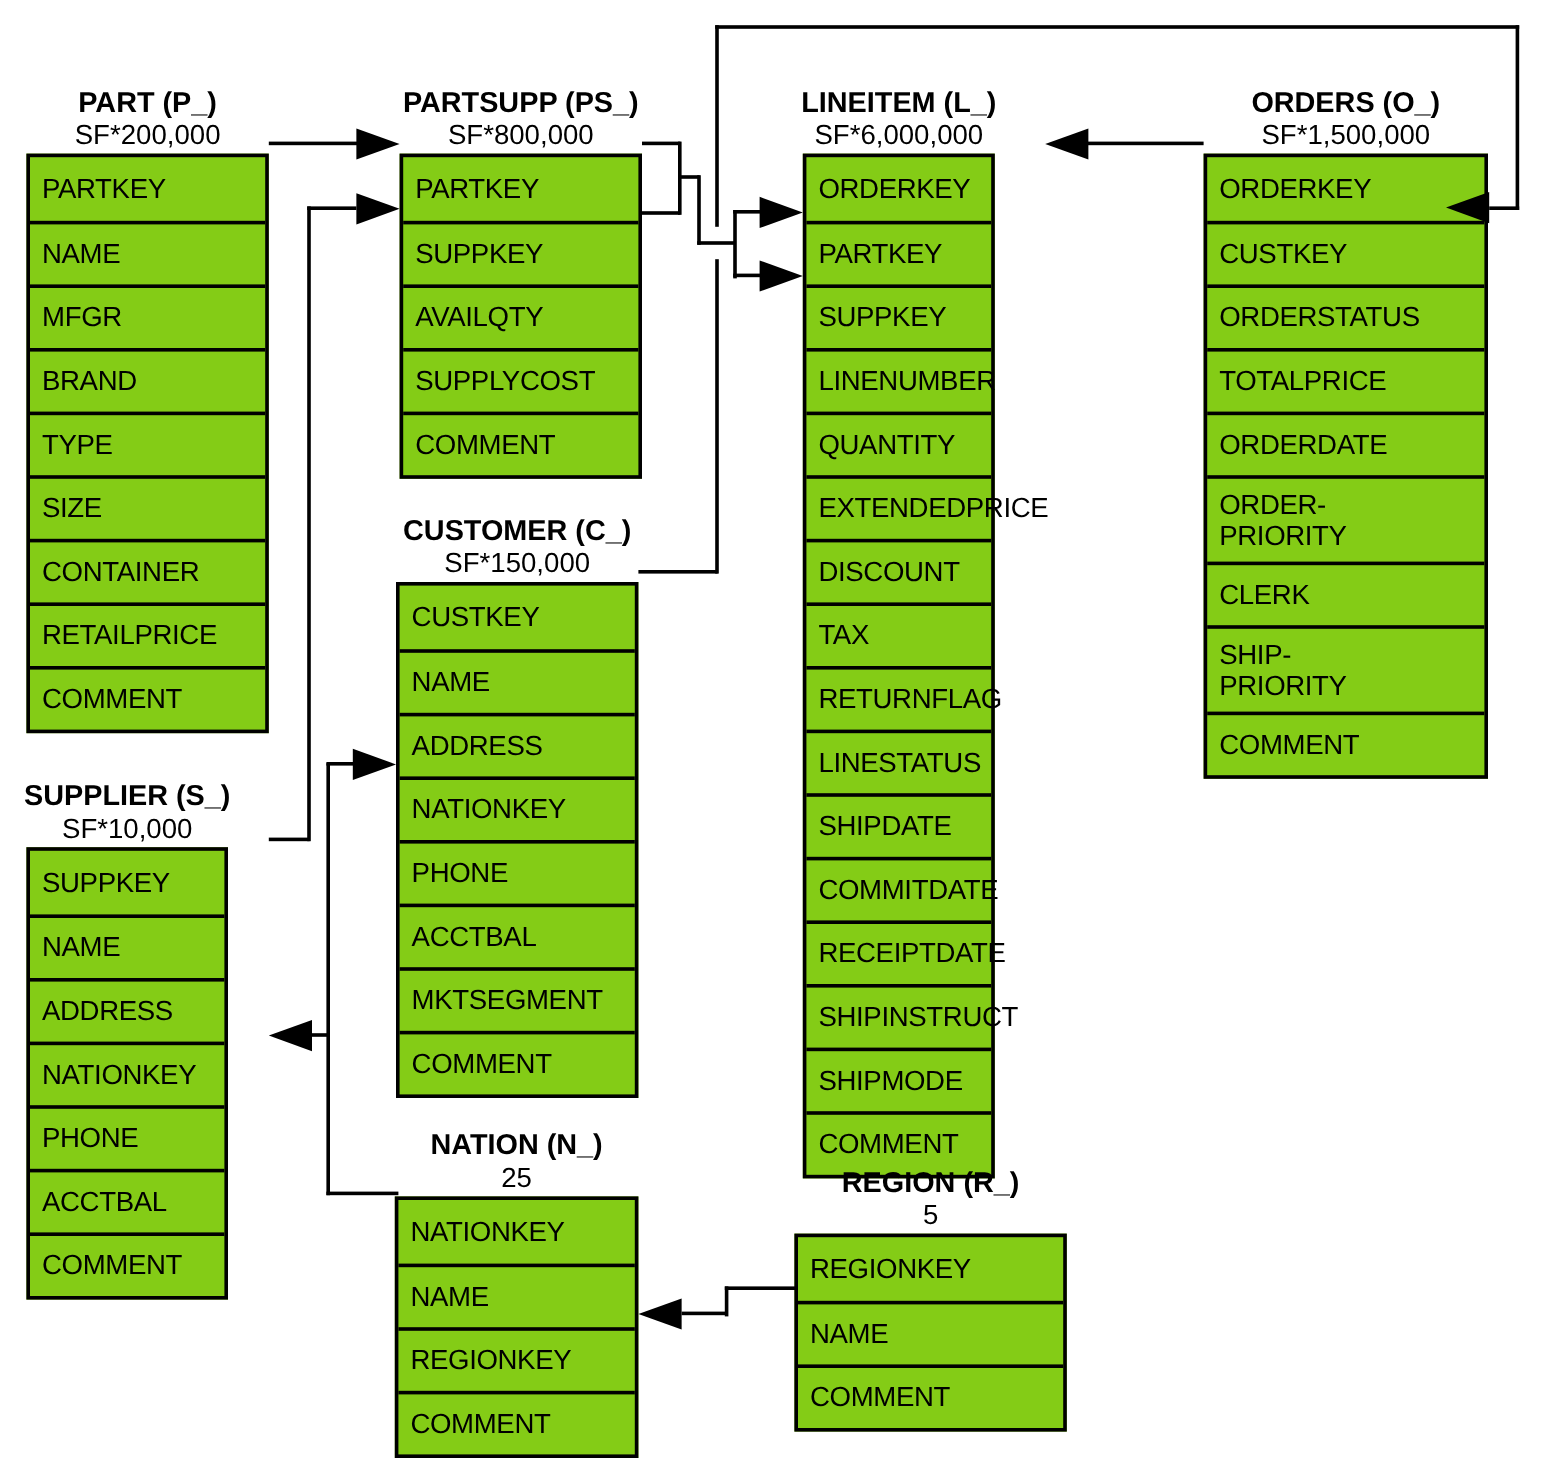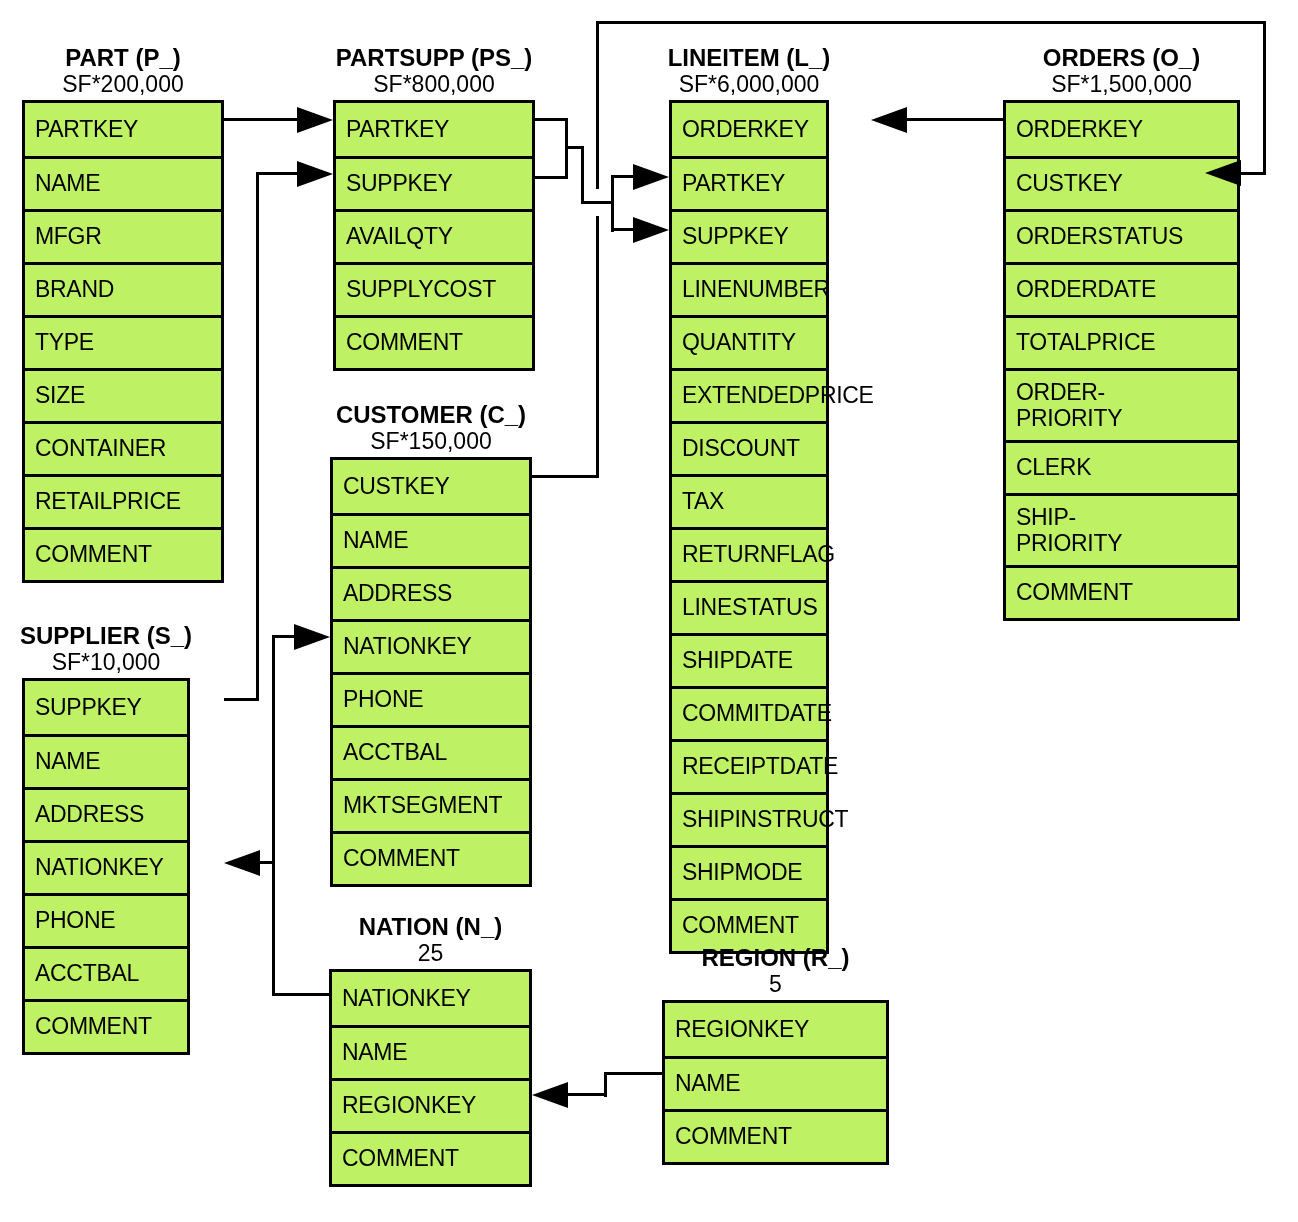--- a/index.html
+++ b/index.html
@@ -4,32 +4,32 @@
 <style>
   html,body{margin:0;padding:0;background:#ffffff;}
   .canvas{
     position:relative;
     width:1298px;height:1222px;
     background:#ffffff;
     font-family:"Liberation Sans", sans-serif;
     color:#000;
     overflow:hidden;
   }
-  .tbl{position:absolute;}
+  .tbl{position:absolute;margin-top:28px;}
   .tbl-title{
     position:absolute;left:-48px;right:-48px;top:-56px;
     text-align:center;font-size:24px;font-weight:bold;
     letter-spacing:0;white-space:nowrap;
   }
   .tbl-card{
     position:absolute;left:-48px;right:-48px;top:-29px;
     text-align:center;font-size:23px;font-weight:normal;white-space:nowrap;
   }
   .tbl-box{
-    position:relative;border:3px solid #000;background:#bef264;
+    position:relative;border:3px solid #000;background:#84cc16;
   }
   .row{
     height:53px;box-sizing:border-box;border-top:3px solid #000;
     display:flex;align-items:center;
     padding-left:10px;padding-right:2px;
     font-size:23px;letter-spacing:-0.3px;line-height:1.12;
     white-space:pre-line;overflow:visible;
   }
   .row:first-child{border-top:none;}
   .row.tall{height:72px;}
@@ -95,22 +95,22 @@
     </div>
   </div>
 
   <div class="tbl" style="left:1003px;top:100px;width:237px">
     <div class="tbl-title">ORDERS (O_)</div>
     <div class="tbl-card">SF*1,500,000</div>
     <div class="tbl-box">
       <div class="row">ORDERKEY</div>
       <div class="row">CUSTKEY</div>
       <div class="row">ORDERSTATUS</div>
+      <div class="row">TOTALPRICE</div>
       <div class="row">ORDERDATE</div>
-      <div class="row">TOTALPRICE</div>
       <div class="row tall">ORDER-
 PRIORITY</div>
       <div class="row">CLERK</div>
       <div class="row tall">SHIP-
 PRIORITY</div>
       <div class="row">COMMENT</div>
     </div>
   </div>
 
   <div class="tbl" style="left:330px;top:457px;width:202px">

